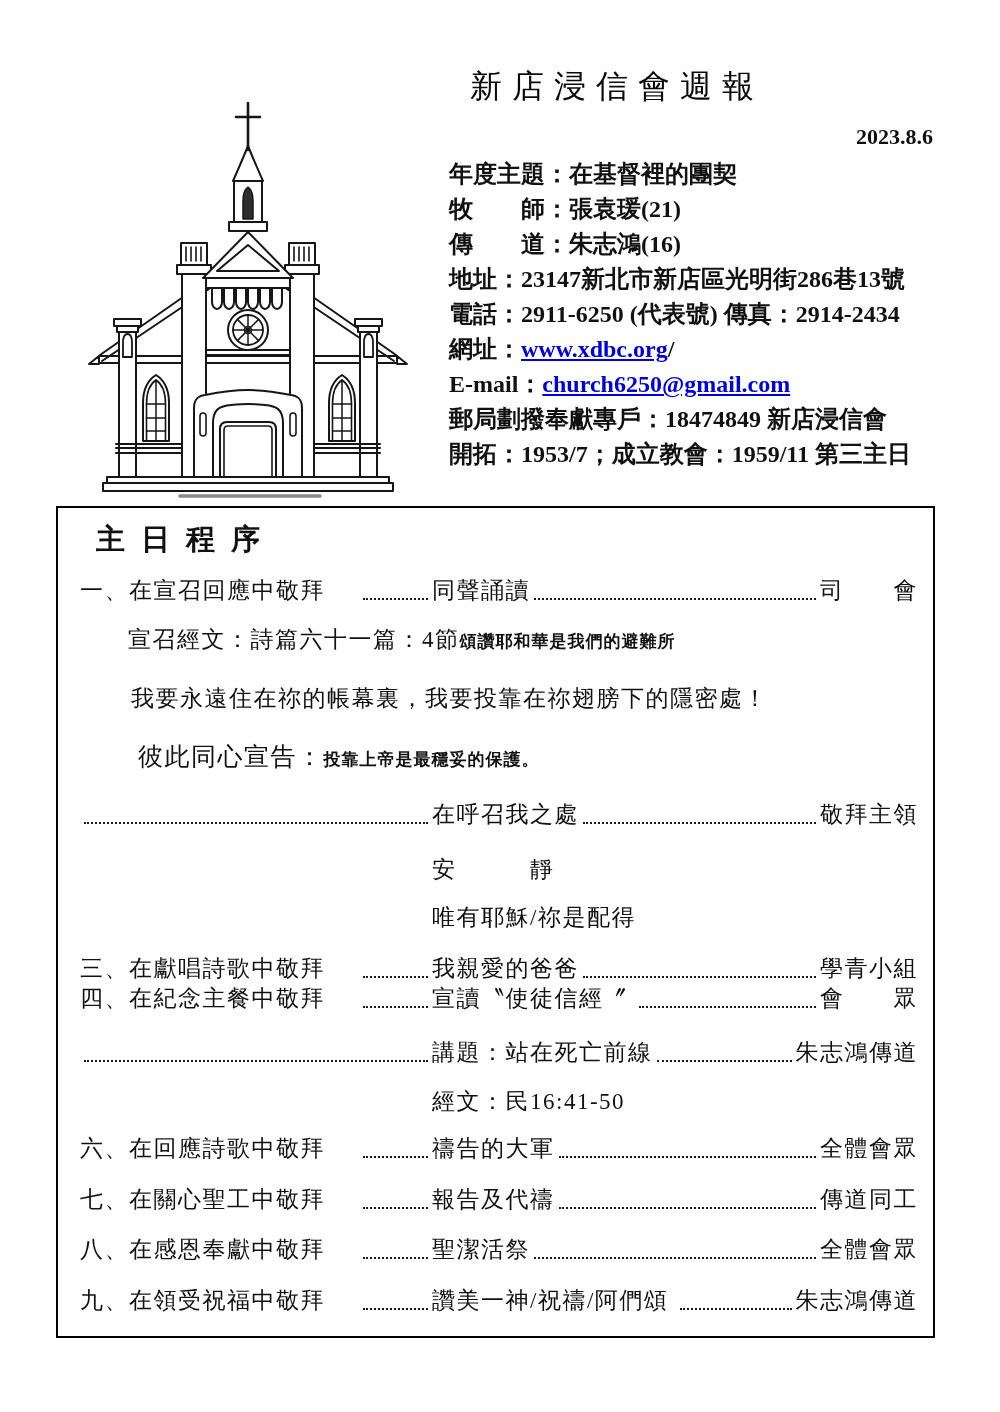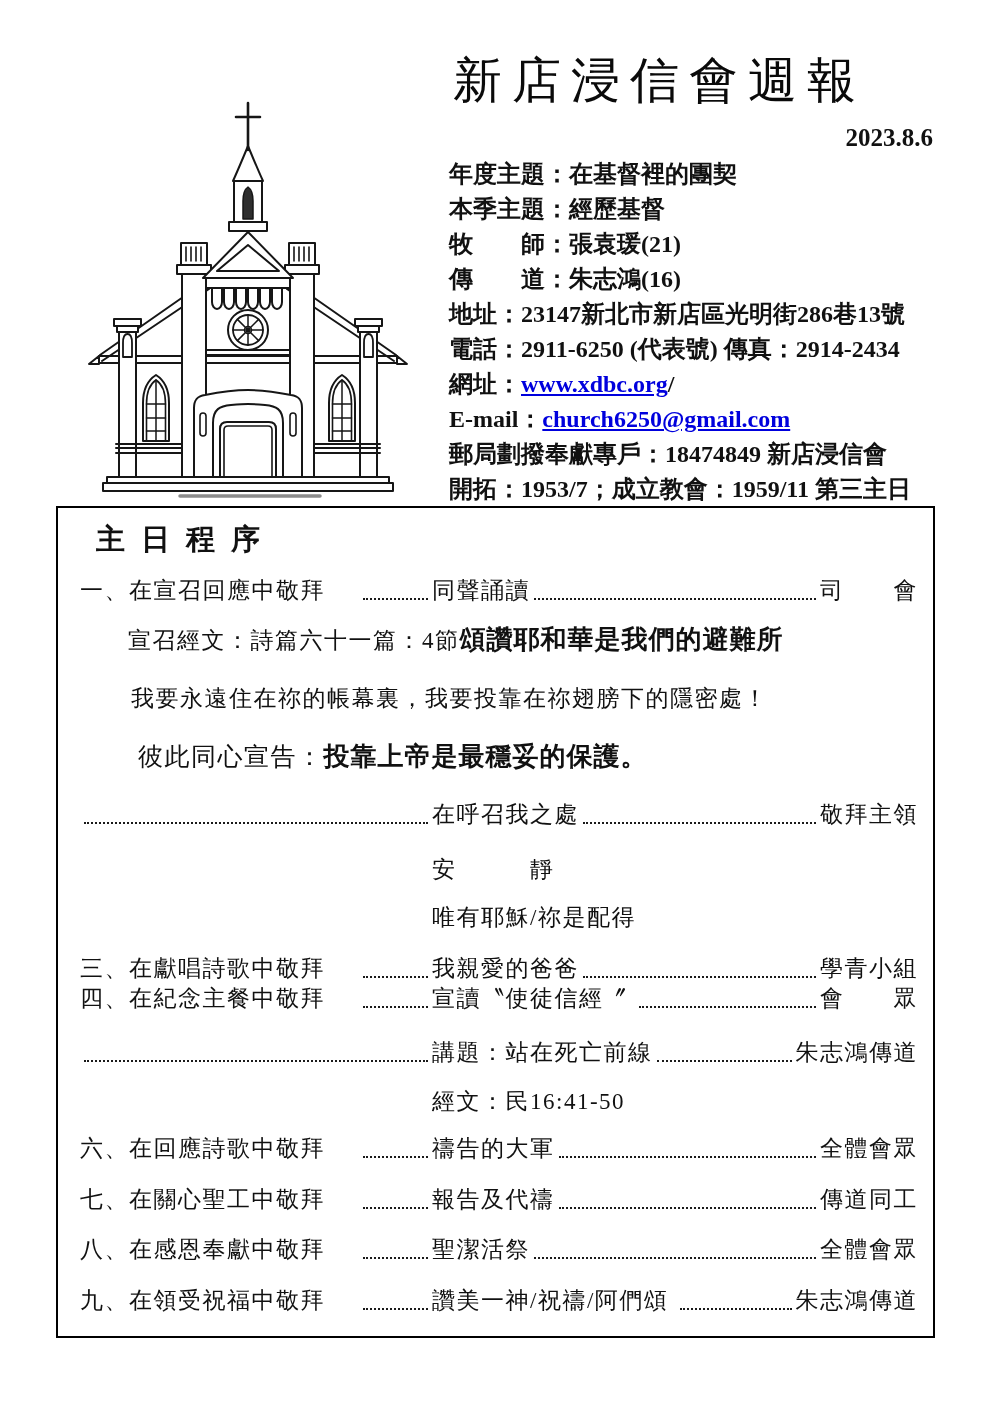--- a/index.html
+++ b/index.html
@@ -1,40 +1,40 @@
 <!DOCTYPE html>
 <html><head>
 <meta charset="utf-8">
 <style>
   html,body{margin:0;padding:0;background:#ffffff;}
   .page{position:relative;width:1000px;height:1412px;background:#fff;overflow:hidden;
         font-family:"Liberation Serif","DejaVu Serif",serif;color:#111;}
 
   
-  .title{position:absolute;left:453px;top:48px;margin:0;font-size:49px;font-weight:500;
+  .title{position:absolute;left:453px;top:48px;margin:17px;font-size:32px;font-weight:500;
          letter-spacing:10px;white-space:nowrap;color:#0a0a0a;}
-  .date{position:absolute;top:124px;right:67px;font-size:25px;font-weight:700;}
+  .date{position:absolute;top:124px;right:67px;font-size:22px;font-weight:700;}
   .info{position:absolute;left:449px;top:157px;width:520px;font-size:24px;font-weight:700;
         line-height:35px;white-space:nowrap;}
   .info .lnk{color:#0000dd;text-decoration:underline;cursor:pointer;font-weight:700;}
 
   
   .church{position:absolute;left:88px;top:95px;}
 
   
   .box{position:absolute;left:56px;top:506px;width:879px;height:832px;border:2px solid #000;
        box-sizing:border-box;padding:0 15px 0 22px;}
   .box-title{height:34px;line-height:34px;padding-top:14px;text-align:left;font-size:29px;
              font-weight:700;letter-spacing:16px;text-indent:16px;}
   .row{display:flex;font-size:23px;height:30px;line-height:30px;letter-spacing:1.5px;white-space:pre;}
   .lcol{width:352px;display:flex;flex:none;gap:34px;}
   .mcol{flex:1;display:flex;min-width:0;}
   .dots{flex:1;border-bottom:2px dotted #1a1a1a;margin:0 4px 6px 4px;min-width:10px;}
   .sub{font-size:23px;height:32px;line-height:32px;letter-spacing:1.5px;white-space:pre;}
-  .bseg{font-weight:800;font-size:26px;letter-spacing:1px;}
+  .bseg{font-weight:800;font-size:17px;letter-spacing:1px;}
   .declare-pre{font-size:25px;}
   .ind1{padding-left:48px;}
   .ind2{padding-left:51px;}
   .ind3{padding-left:58px;}
   .mid-sub{padding-left:352px;}
   .mt20{margin-top:20px}.mt18{margin-top:18px}.mt27{margin-top:27px}.mt26{margin-top:26px}
   .mt24{margin-top:24px}.mt16{margin-top:16px}.mt22{}
   .mt21{margin-top:21px}
 </style>
 </head>
@@ -108,21 +108,20 @@
       <rect x="103" y="483" width="290" height="8"></rect>
       <path stroke="#8a8a8a" stroke-width="3.5" fill="none" d="M180,496 H320"></path>
     </g>
   </svg>
 
   <h1 class="title">新店浸信會週報</h1>
   <div class="date">2023.8.6</div>
 
   <div class="info">
     <div class="info-line">年度主題：在基督裡的團契</div>
-    <div class="info-line">本季主題：經歷基督</div>
     <div class="info-line">牧　　師：張袁瑗(21)</div>
     <div class="info-line">傳　　道：朱志鴻(16)</div>
     <div class="info-line">地址：23147新北市新店區光明街286巷13號</div>
     <div class="info-line">電話：2911-6250 (代表號)  傳真：2914-2434</div>
     <div class="info-line"><span>網址：</span><a class="lnk">www.xdbc.org</a><span>/</span></div>
     <div class="info-line"><span>E-mail：</span><a class="lnk">church6250@gmail.com</a></div>
     <div class="info-line">郵局劃撥奉獻專戶：18474849  新店浸信會</div>
     <div class="info-line">開拓：1953/7；成立教會：1959/11  第三主日</div>
   </div>
 

